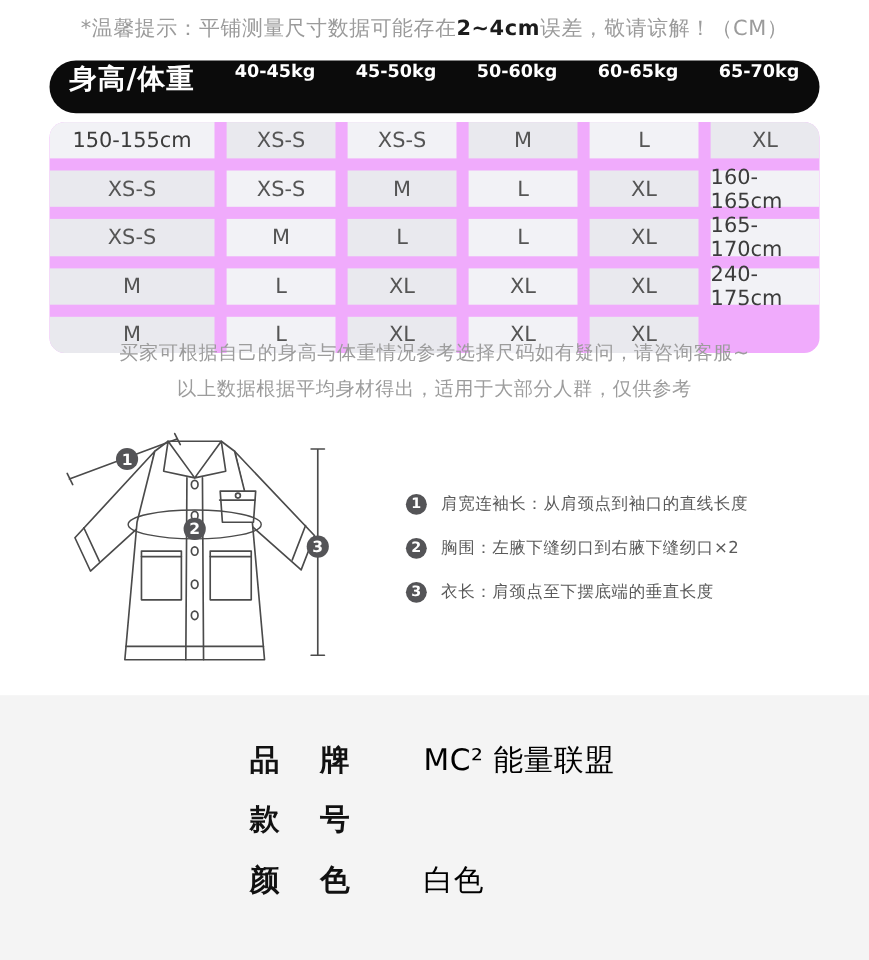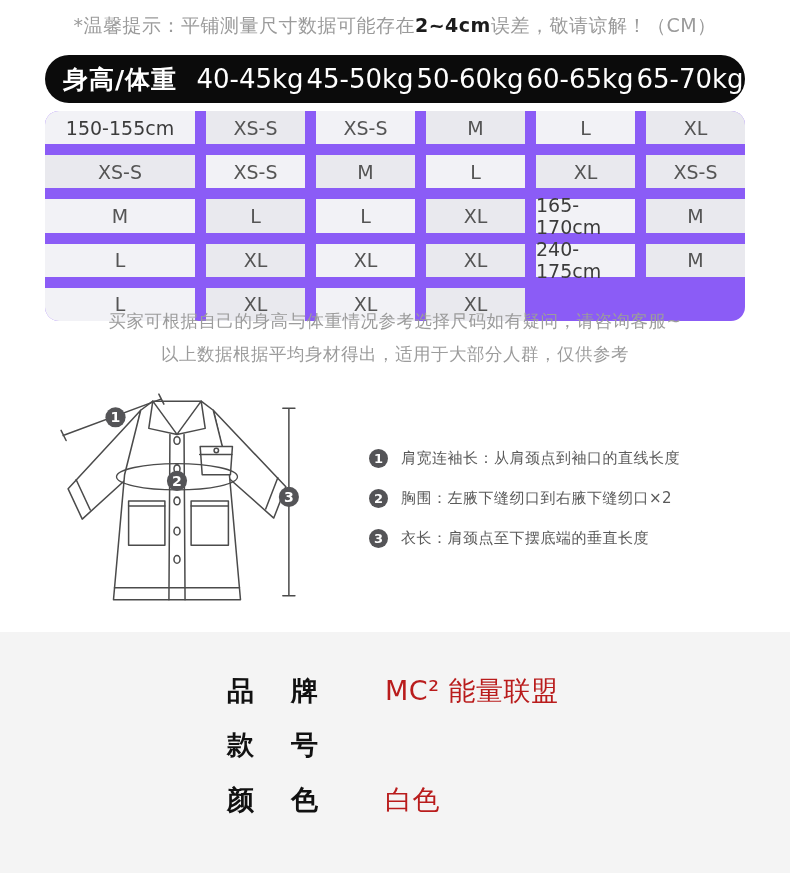--- a/index.html
+++ b/index.html
@@ -14,34 +14,34 @@
   .note {
     position:absolute; top:13px; left:0; width:790px;
     text-align:center; font-size:19px; color:#9b9b9b; letter-spacing:.5px;
   }
   .note .hl { color:#1c1c1c; font-weight:bold; }
 
   
   .size-header {
     position:absolute; left:45px; top:55px; width:700px; height:48px;
     background:#0b0b0b; border-radius:24px;
-    display:flex; align-items:center; color:#fff;
+    display:flex; align-items:flex-start; color:#fff;
   }
   .size-header .h-first {
     width:150px; text-align:center; font-weight:bold; font-size:25px; letter-spacing:1px;
   }
   .size-header .h-cell {
-    flex:1; text-align:center; font-weight:normal; font-size:26px;
+    flex:1; text-align:center; font-weight:bold; font-size:16px;
   }
 
   
   .size-table {
     position:absolute; left:45px; top:111px; width:700px;
     display:grid; grid-template-columns:150px repeat(5,1fr);
-    column-gap:3px; row-gap:2px; background:#8b5cf6;
+    column-gap:3px; row-gap:2px; background:#f0abfc;
     border-radius:14px; overflow:hidden;gap:11px;
   }
   .size-table .cell {
     height:33.2px; display:flex; align-items:center; justify-content:center;
     font-size:19px; color:#555;
   }
   .size-table .c-h { color:#3c3c3c; }
   .col-light { background:#f2f2f6; }
   .col-dark  { background:#e9e9ee; }
 
@@ -69,21 +69,21 @@
   .brand-section {
     position:absolute; left:0; top:632px; width:790px; height:241px; background:#f4f4f4;
   }
   .info-row { position:absolute; left:0; width:790px; height:34px; }
   .info-row.r0 { top:41px; } .info-row.r1 { top:95px; } .info-row.r2 { top:150px; }
   .info-label {
     position:absolute; left:227px; width:91px; display:flex; justify-content:space-between;
     font-size:27px; font-weight:bold; color:#111;
   }
   .info-value {
-    position:absolute; left:385px; font-size:27px; color:#b91c1c; letter-spacing:.5px;
+    position:absolute; left:385px; font-size:27px; color:#000000; letter-spacing:.5px;
   }
 </style>
 </head>
 <body>
 
 <div class="note">
   <span>*温馨提示：平铺测量尺寸数据可能存在</span><span class="hl">2~4cm</span><span>误差，敬请谅解！（CM）</span>
 </div>
 
 <div class="size-header">
@@ -102,20 +102,21 @@
   <div class="cell col-dark">M</div>
   <div class="cell col-light">L</div>
   <div class="cell col-dark">XL</div>
 
   <div class="cell col-dark">XS-S</div>
   <div class="cell col-light">XS-S</div>
   <div class="cell col-dark">M</div>
   <div class="cell col-light">L</div>
   <div class="cell col-dark">XL</div>
 
+  <div class="cell c-h col-light">160-165cm</div>
   <div class="cell col-dark">XS-S</div>
   <div class="cell col-light">M</div>
   <div class="cell col-dark">L</div>
   <div class="cell col-light">L</div>
   <div class="cell col-dark">XL</div>
 
   <div class="cell c-h col-light">165-170cm</div>
   <div class="cell col-dark">M</div>
   <div class="cell col-light">L</div>
   <div class="cell col-dark">XL</div>

